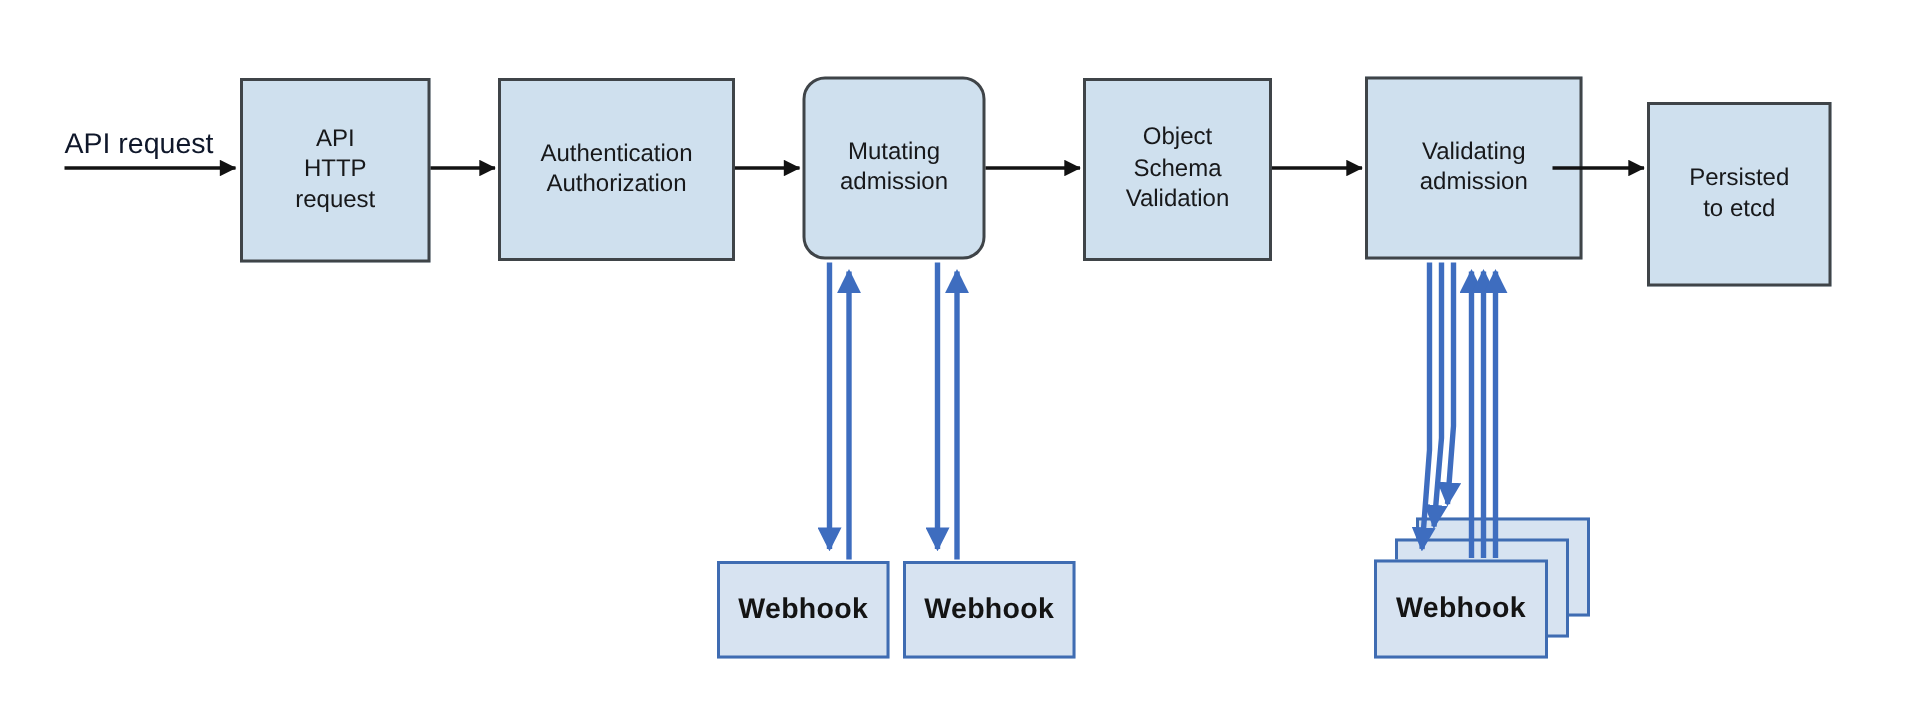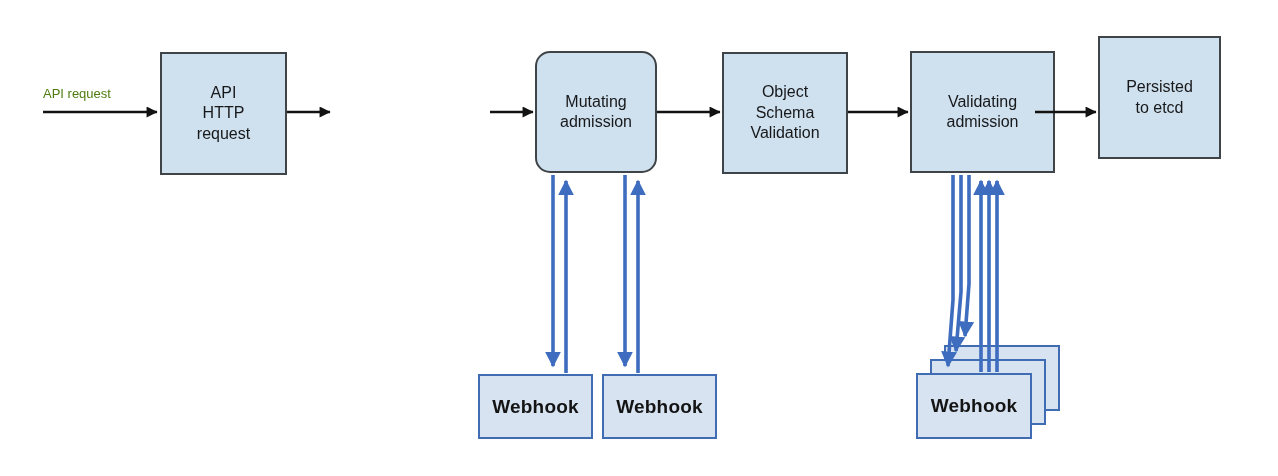--- a/index.html
+++ b/index.html
@@ -20,54 +20,58 @@
     position:absolute;box-sizing:border-box;
     background:#d7e3f1;border:2px solid #3f6cb2;
     display:flex;align-items:center;justify-content:center;text-align:center;
   }
   .webhook-box .webhook-label{
     font-weight:700;font-size:19px;color:#141414;letter-spacing:.2px;
   }
   .z1{z-index:1}.z2{z-index:2}.z3{z-index:3}
   #arrows{position:absolute;left:0;top:0;z-index:5;pointer-events:none;}
   .api-request-label{
-    position:absolute;left:43px;top:86px;font-size:13px;color:#4d7c0f;z-index:2;
+    position:absolute;left:43px;top:86px;font-size:19px;color:#0f172a;z-index:2;
   }
 </style>
 </head>
 <body>
 
 <div class="canvas">
 
   <div class="api-request-label">API request</div>
 
   <div class="flow-box" style="left:160px;top:52px;width:127px;height:123px;">
     <div class="box-label">API
 HTTP
 request</div>
   </div>
 
+  <div class="flow-box" style="left:332px;top:52px;width:158px;height:122px;">
+    <div class="box-label">Authentication
+Authorization</div>
+  </div>
 
   <div class="flow-box" style="left:535px;top:51px;width:122px;height:122px;border-radius:15px;">
     <div class="box-label">Mutating
 admission</div>
   </div>
 
   <div class="flow-box" style="left:722px;top:52px;width:126px;height:122px;">
     <div class="box-label">Object
 Schema
 Validation</div>
   </div>
 
   <div class="flow-box" style="left:910px;top:51px;width:145px;height:122px;">
     <div class="box-label">Validating
 admission</div>
   </div>
 
-  <div class="flow-box" style="left:1098px;top:36px;width:123px;height:123px;">
+  <div class="flow-box" style="left:1098px;top:68px;width:123px;height:123px;">
     <div class="box-label">Persisted
 to etcd</div>
   </div>
 
   <div class="webhook-box" style="left:478px;top:374px;width:115px;height:65px;">
     <div class="webhook-label">Webhook</div>
   </div>
 
   <div class="webhook-box" style="left:602px;top:374px;width:115px;height:65px;">
     <div class="webhook-label">Webhook</div>

